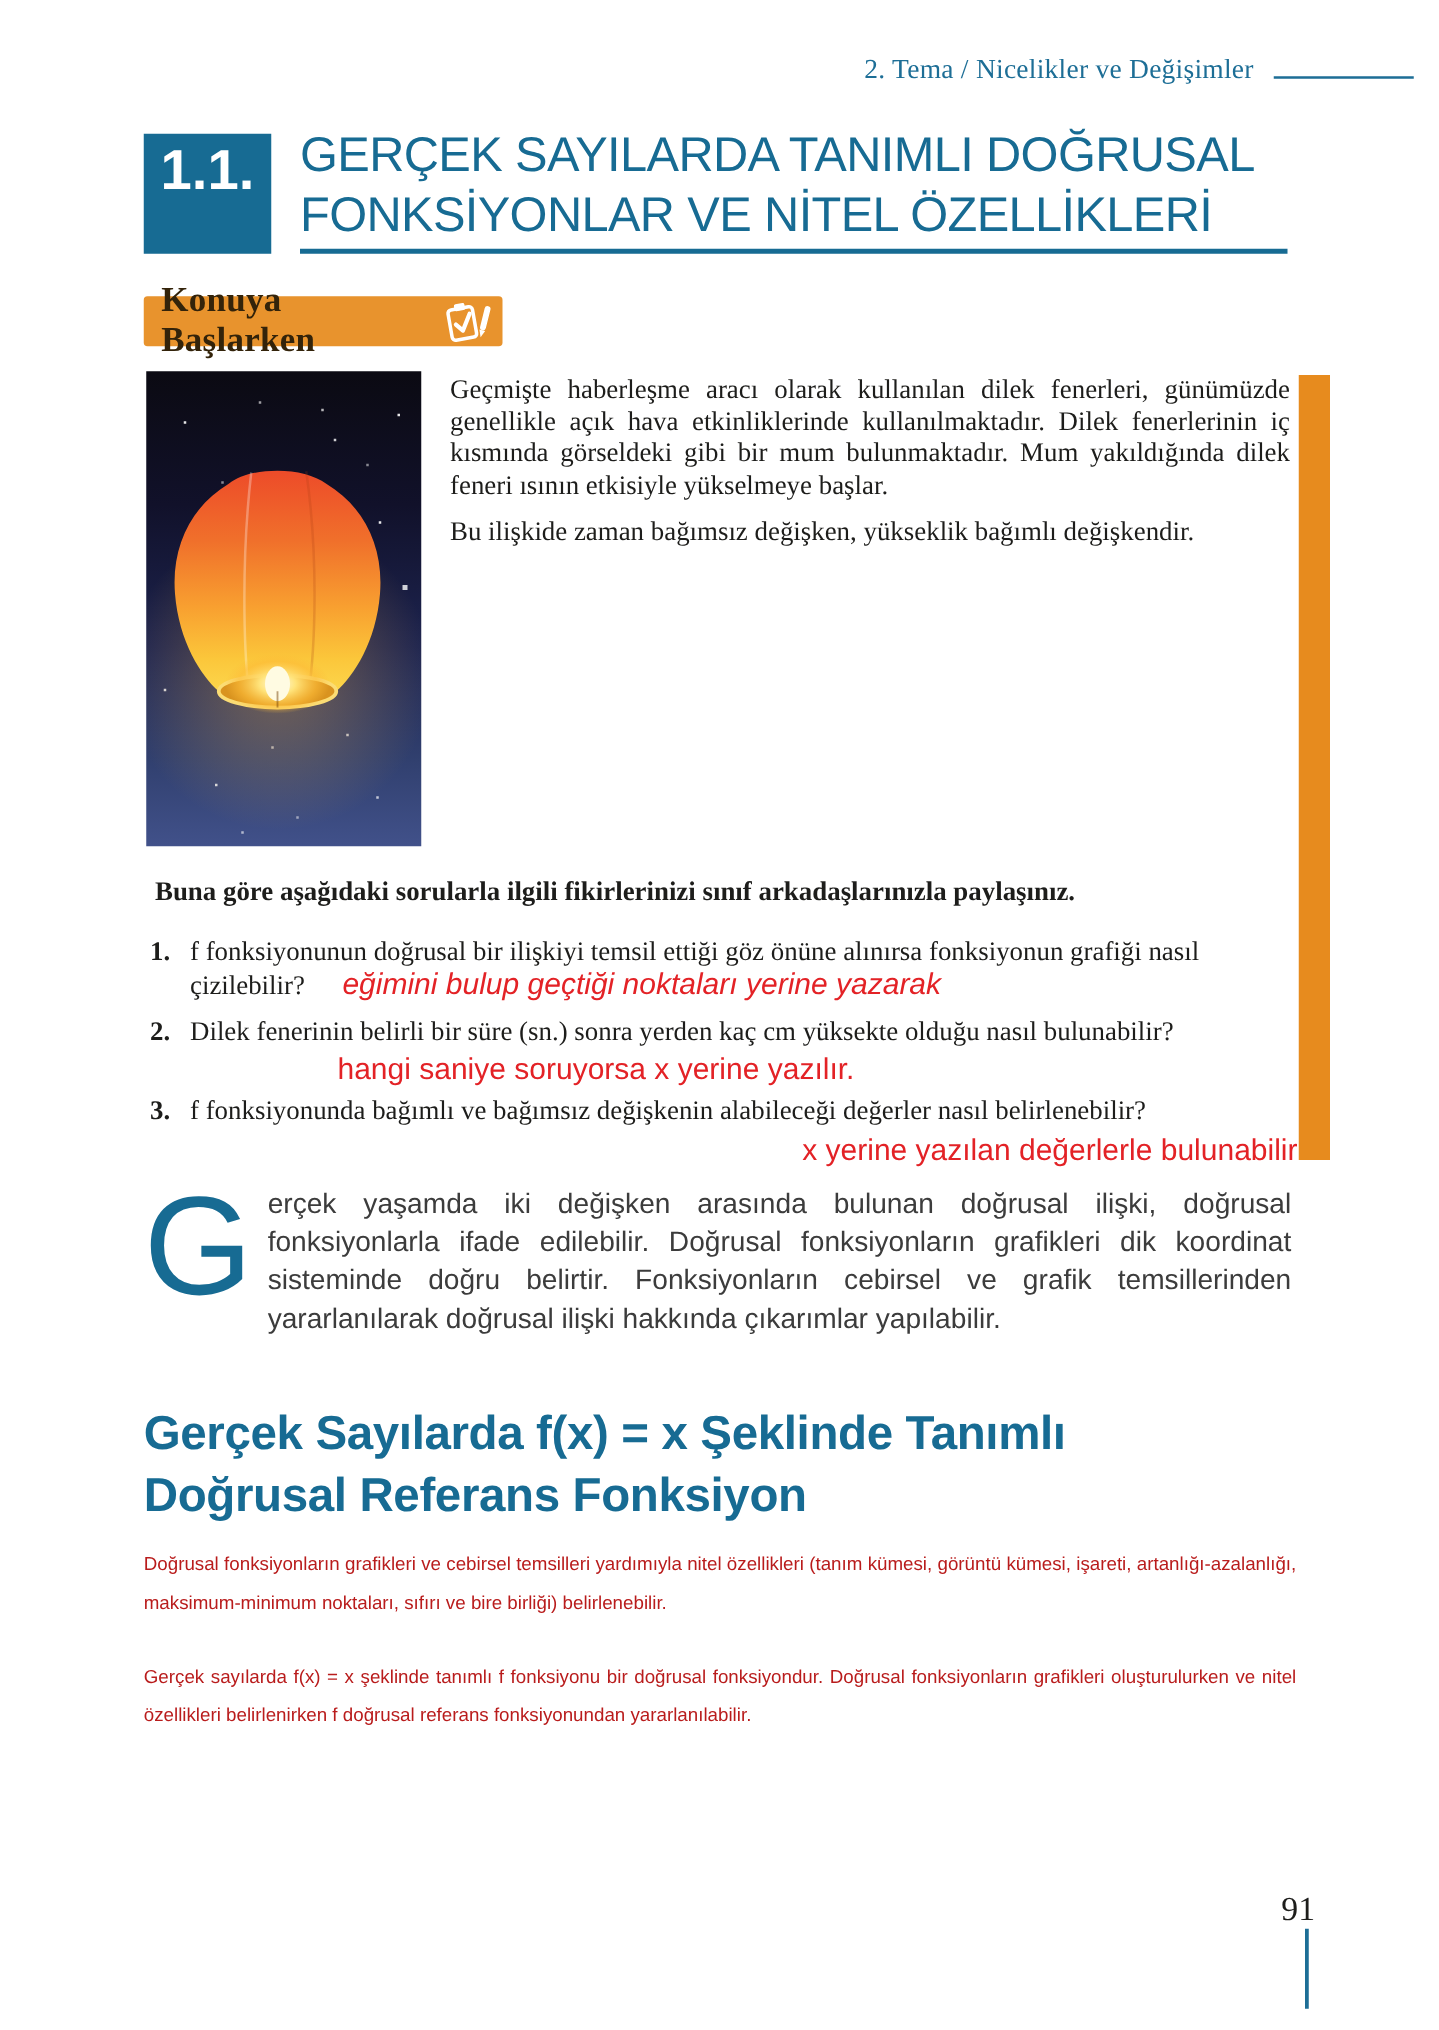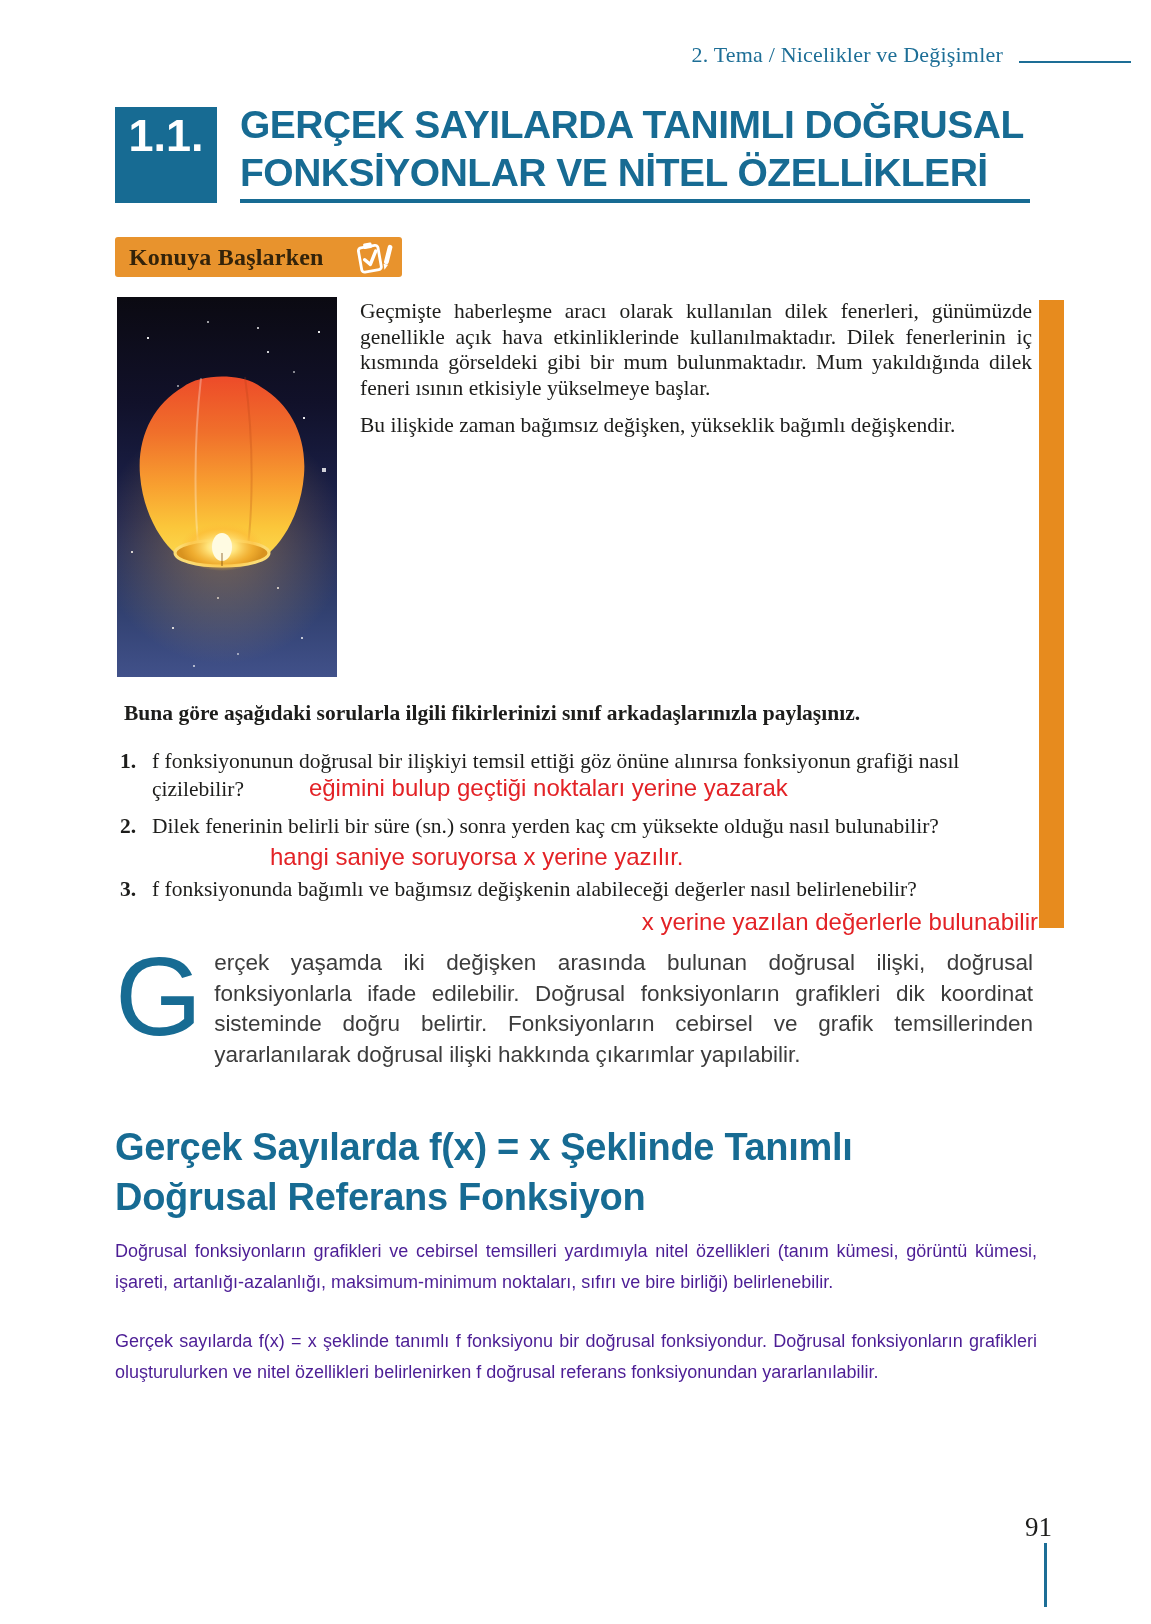--- a/index.html
+++ b/index.html
@@ -21,37 +21,37 @@
 
   
   .sec-box {
     position:absolute; left:115px; top:107px; width:102px; height:96px;
     background:#176b93; color:#ffffff; text-align:center;
     font-family:"Liberation Sans", sans-serif; font-weight:bold;
     font-size:45px; line-height:58px;
   }
   .sec-title {
     position:absolute; left:240px; top:101px; width:800px;
-    font-family:"Liberation Sans", sans-serif; font-weight:bold;
+    font-family:"Liberation Sans", sans-serif; font-weight:normal;
     color:#176b93; font-size:39px; line-height:48px; letter-spacing:-0.5px;
     white-space:nowrap;
   }
   .title-underline {
     position:absolute; left:240px; top:199px; width:790px; height:4px; background:#176b93;
   }
 
   
   .banner {
     position:absolute; left:115px; top:237px; width:287px; height:40px;
     background:#e8932d; border-radius:3px;
     display:flex; align-items:center; justify-content:space-between;
     padding:0 8px 0 14px;
   }
   .banner-label {
-    font-weight:bold; font-size:24px; color:#33230a; letter-spacing:.2px;
+    font-weight:bold; font-size:28px; color:#33230a; letter-spacing:.2px;
   }
   .banner-icon { width:42px; height:34px; flex:none; }
 
   
   .lantern {
     position:absolute; left:117px; top:297px; width:220px; height:380px;
     background:linear-gradient(180deg,#0b0a12 0%,#11112a 28%,#1d2450 58%,#31406f 82%,#41518a 100%);
     overflow:hidden;
   }
   .stars {
@@ -92,21 +92,21 @@
 
   
   .questions { position:absolute; left:120px; top:748px; width:918px; }
   .question { display:grid; grid-template-columns:32px 1fr; font-size:21.5px; line-height:27px; }
   .q1 { margin-bottom:10px; }
   .q2 { margin-bottom:6px; }
   .qnum { font-weight:bold; }
   .answer {
     font-family:"Liberation Sans", sans-serif; color:#e32226; font-size:24px; line-height:26px;
   }
-  .q1 .answer { margin-left:65px; }
+  .q1 .answer { margin-left:30px;font-style:italic; }
   .q2 .answer { display:block; margin:4px 0 0 118px; }
   .q3 .answer { display:block; margin:6px 0 0 110px;text-align:right; }
 
   
   .dropcap-para {
     position:absolute; left:115px; top:948px; width:918px;
     font-family:"Liberation Sans", sans-serif; font-size:22.5px; line-height:30.5px; color:#3c3c3c;
     text-align:justify;
   }
   .dropcap {
@@ -115,21 +115,21 @@
   }
 
   
   .subtopic-heading {
     position:absolute; left:115px; top:1122px; width:920px;
     font-family:"Liberation Sans", sans-serif; font-weight:bold;
     color:#176b93; font-size:38px; line-height:50px; letter-spacing:-0.3px;
   }
   .subtopic-paras {
     position:absolute; left:115px; top:1236px; width:922px;
-    font-family:"Liberation Sans", sans-serif; font-size:18px; line-height:31px; color:#4c1d95;
+    font-family:"Liberation Sans", sans-serif; font-size:15px; line-height:31px; color:#b91c1c;
     text-align:justify;
   }
   .subtopic-paras p { margin-bottom:28px; }
 
   
   .footer {
     position:absolute; top:1512px; right:86px;
     display:flex; align-items:center;flex-direction:column;
   }
   .page-number { font-size:27px; color:#1d1d1b; margin-right:13px; }

